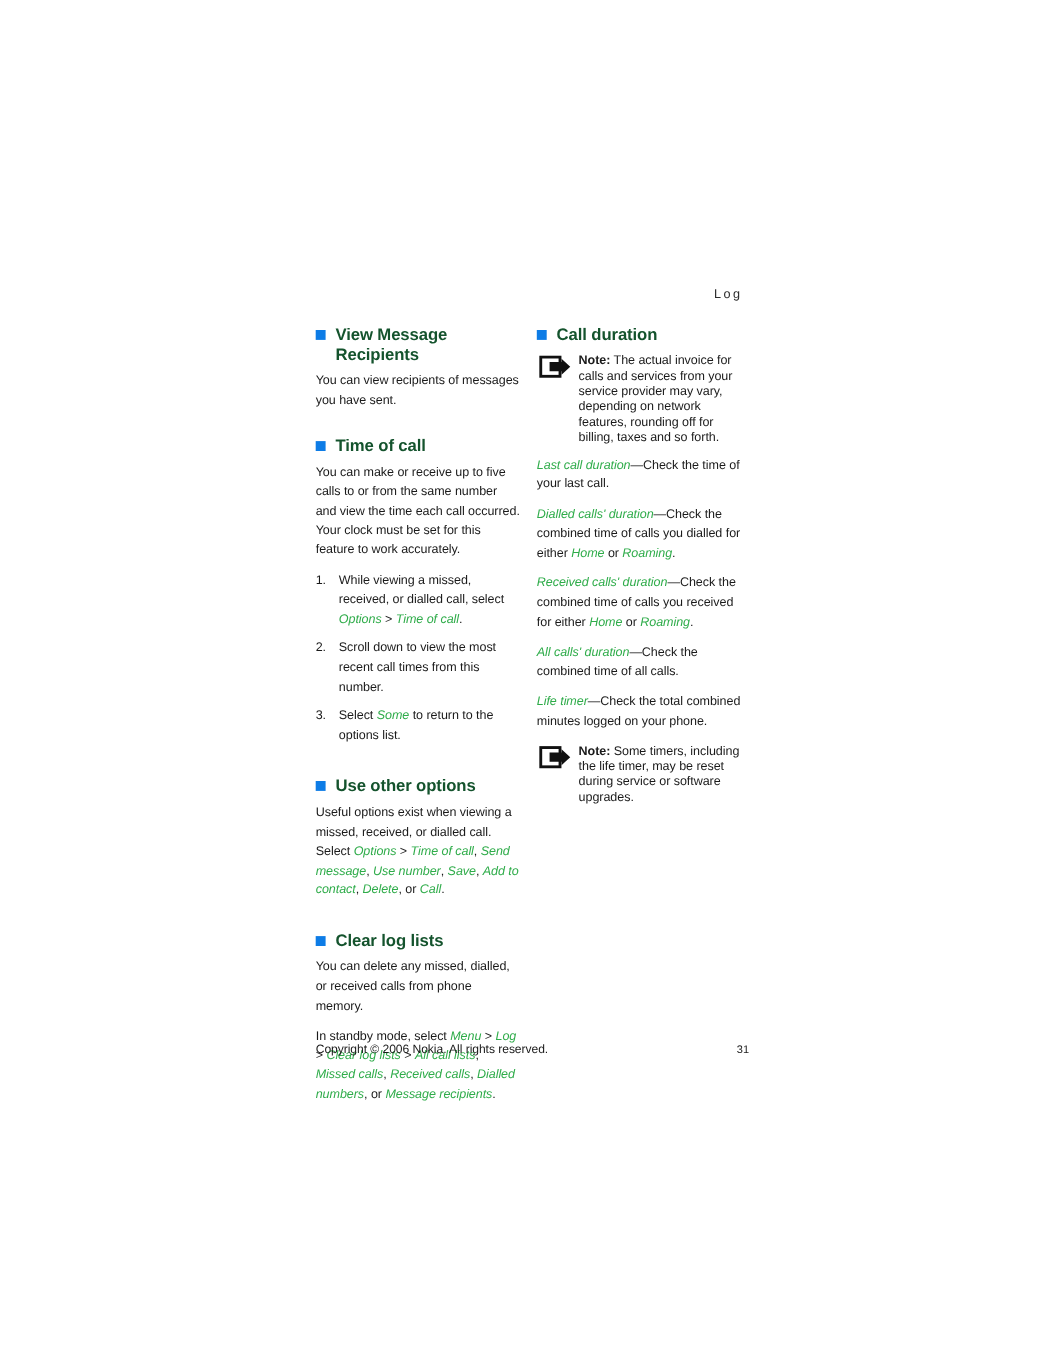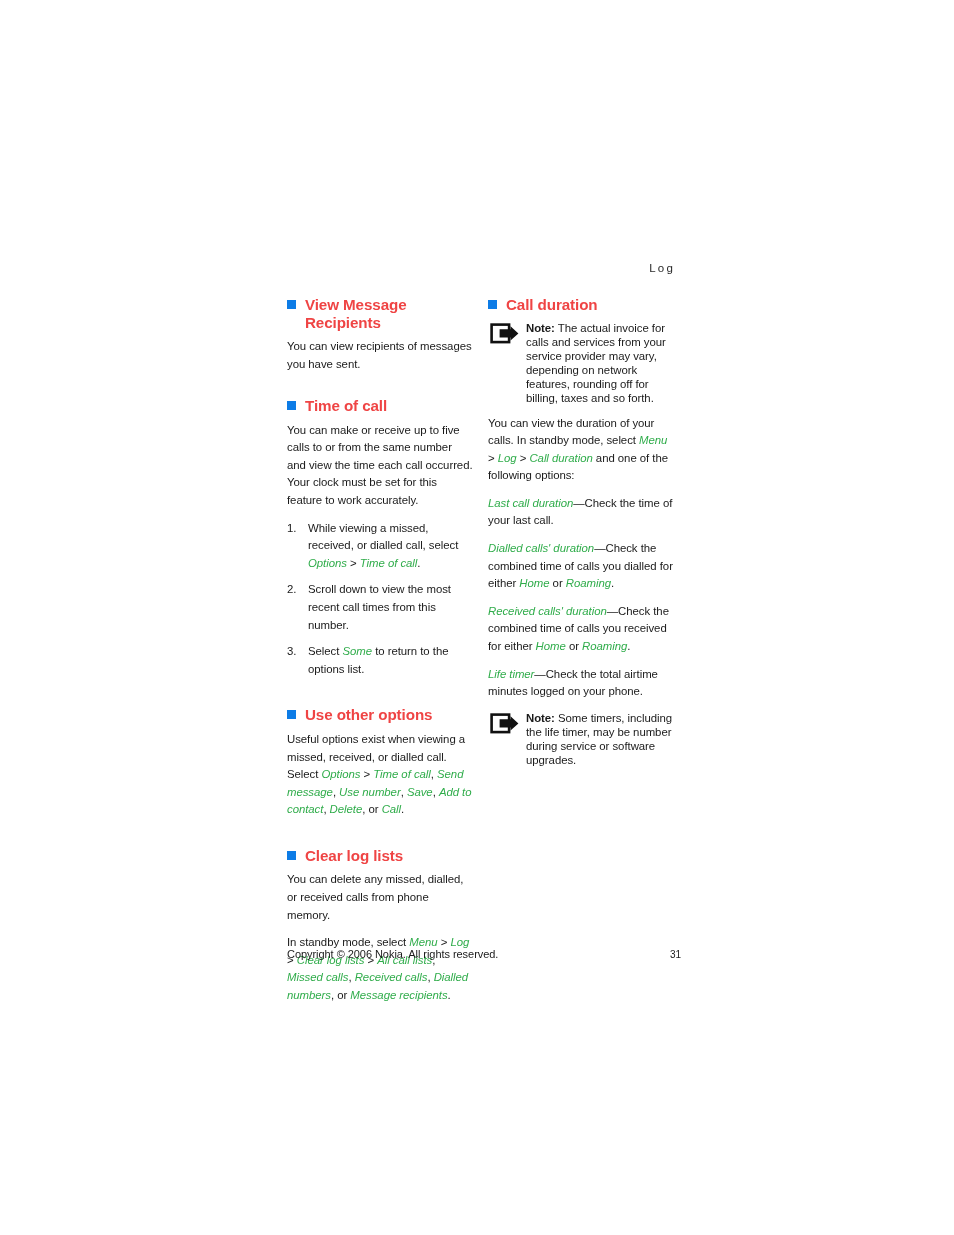--- a/index.html
+++ b/index.html
@@ -49,21 +49,21 @@
   }
   .col-left { margin-right: 15px; }
 
   
   h2.section-head {
     margin: 0 0 7px 0;
     padding: 0;
     font-size: 15.2px;
     line-height: 17.5px;
     font-weight: bold;
-    color: #ef4444;
+    color: #14532d;
     position: relative;
     padding-left: 18px;
     text-indent: 0;
     letter-spacing: -0.1px;
   }
   h2.section-head .bullet {
     position: absolute;
     left: 0;
     top: 4px;
     width: 9px;
@@ -214,40 +214,40 @@
         <div class="note">
           <span class="note-icon">
             <svg width="30" height="22" viewBox="0 0 30 22" xmlns="http://www.w3.org/2000/svg">
               <rect x="1.6" y="1.6" width="17.5" height="17.5" fill="none" stroke="#111111" stroke-width="2.6"></rect>
               <path d="M9.6 6.2 L9.6 14.6 L20.5 14.6 L20.5 17.6 L28.4 10.4 L20.5 3.2 L20.5 6.2 Z" fill="#111111"></path>
             </svg>
           </span>
           <div class="note-text"><b>Note:</b><span> The actual invoice for calls and services from your service provider may vary, depending on network features, rounding off for billing, taxes and so forth.</span></div>
         </div>
 
-        <p class="body"><span>You can view the duration of your calls. In standby mode, select </span><span class="gui">Menu</span><span class="gt"> &gt; </span><span class="gui">Log</span><span class="gt"> &gt; </span><span class="gui">Call duration</span><span> and one of the following options:</span></p>
 
         <p class="body"><span class="gui">Last call duration</span><span>—Check the time of your last call.</span></p>
 
         <p class="body"><span class="gui">Dialled calls' duration</span><span>—Check the combined time of calls you dialled for either </span><span class="gui">Home</span><span class="gt"> or </span><span class="gui">Roaming</span><span>.</span></p>
 
         <p class="body"><span class="gui">Received calls' duration</span><span>—Check the combined time of calls you received for either </span><span class="gui">Home</span><span class="gt"> or </span><span class="gui">Roaming</span><span>.</span></p>
 
-
-        <p class="body"><span class="gui">Life timer</span><span>—Check the total airtime minutes logged on your phone.</span></p>
+        <p class="body"><span class="gui">All calls' duration</span><span>—Check the combined time of all calls.</span></p>
+
+        <p class="body"><span class="gui">Life timer</span><span>—Check the total combined minutes logged on your phone.</span></p>
 
 
         <div class="note">
           <span class="note-icon">
             <svg width="30" height="22" viewBox="0 0 30 22" xmlns="http://www.w3.org/2000/svg">
               <rect x="1.6" y="1.6" width="17.5" height="17.5" fill="none" stroke="#111111" stroke-width="2.6"></rect>
               <path d="M9.6 6.2 L9.6 14.6 L20.5 14.6 L20.5 17.6 L28.4 10.4 L20.5 3.2 L20.5 6.2 Z" fill="#111111"></path>
             </svg>
           </span>
-          <div class="note-text"><b>Note:</b><span> Some timers, including the life timer, may be number during service or software upgrades.</span></div>
+          <div class="note-text"><b>Note:</b><span> Some timers, including the life timer, may be reset during service or software upgrades.</span></div>
         </div>
 
       </div>
     </div>
 
   </div>
 
   <div class="footer">
     <span class="copy">Copyright © 2006 Nokia. All rights reserved.</span>
     <span class="pageno">31</span>

